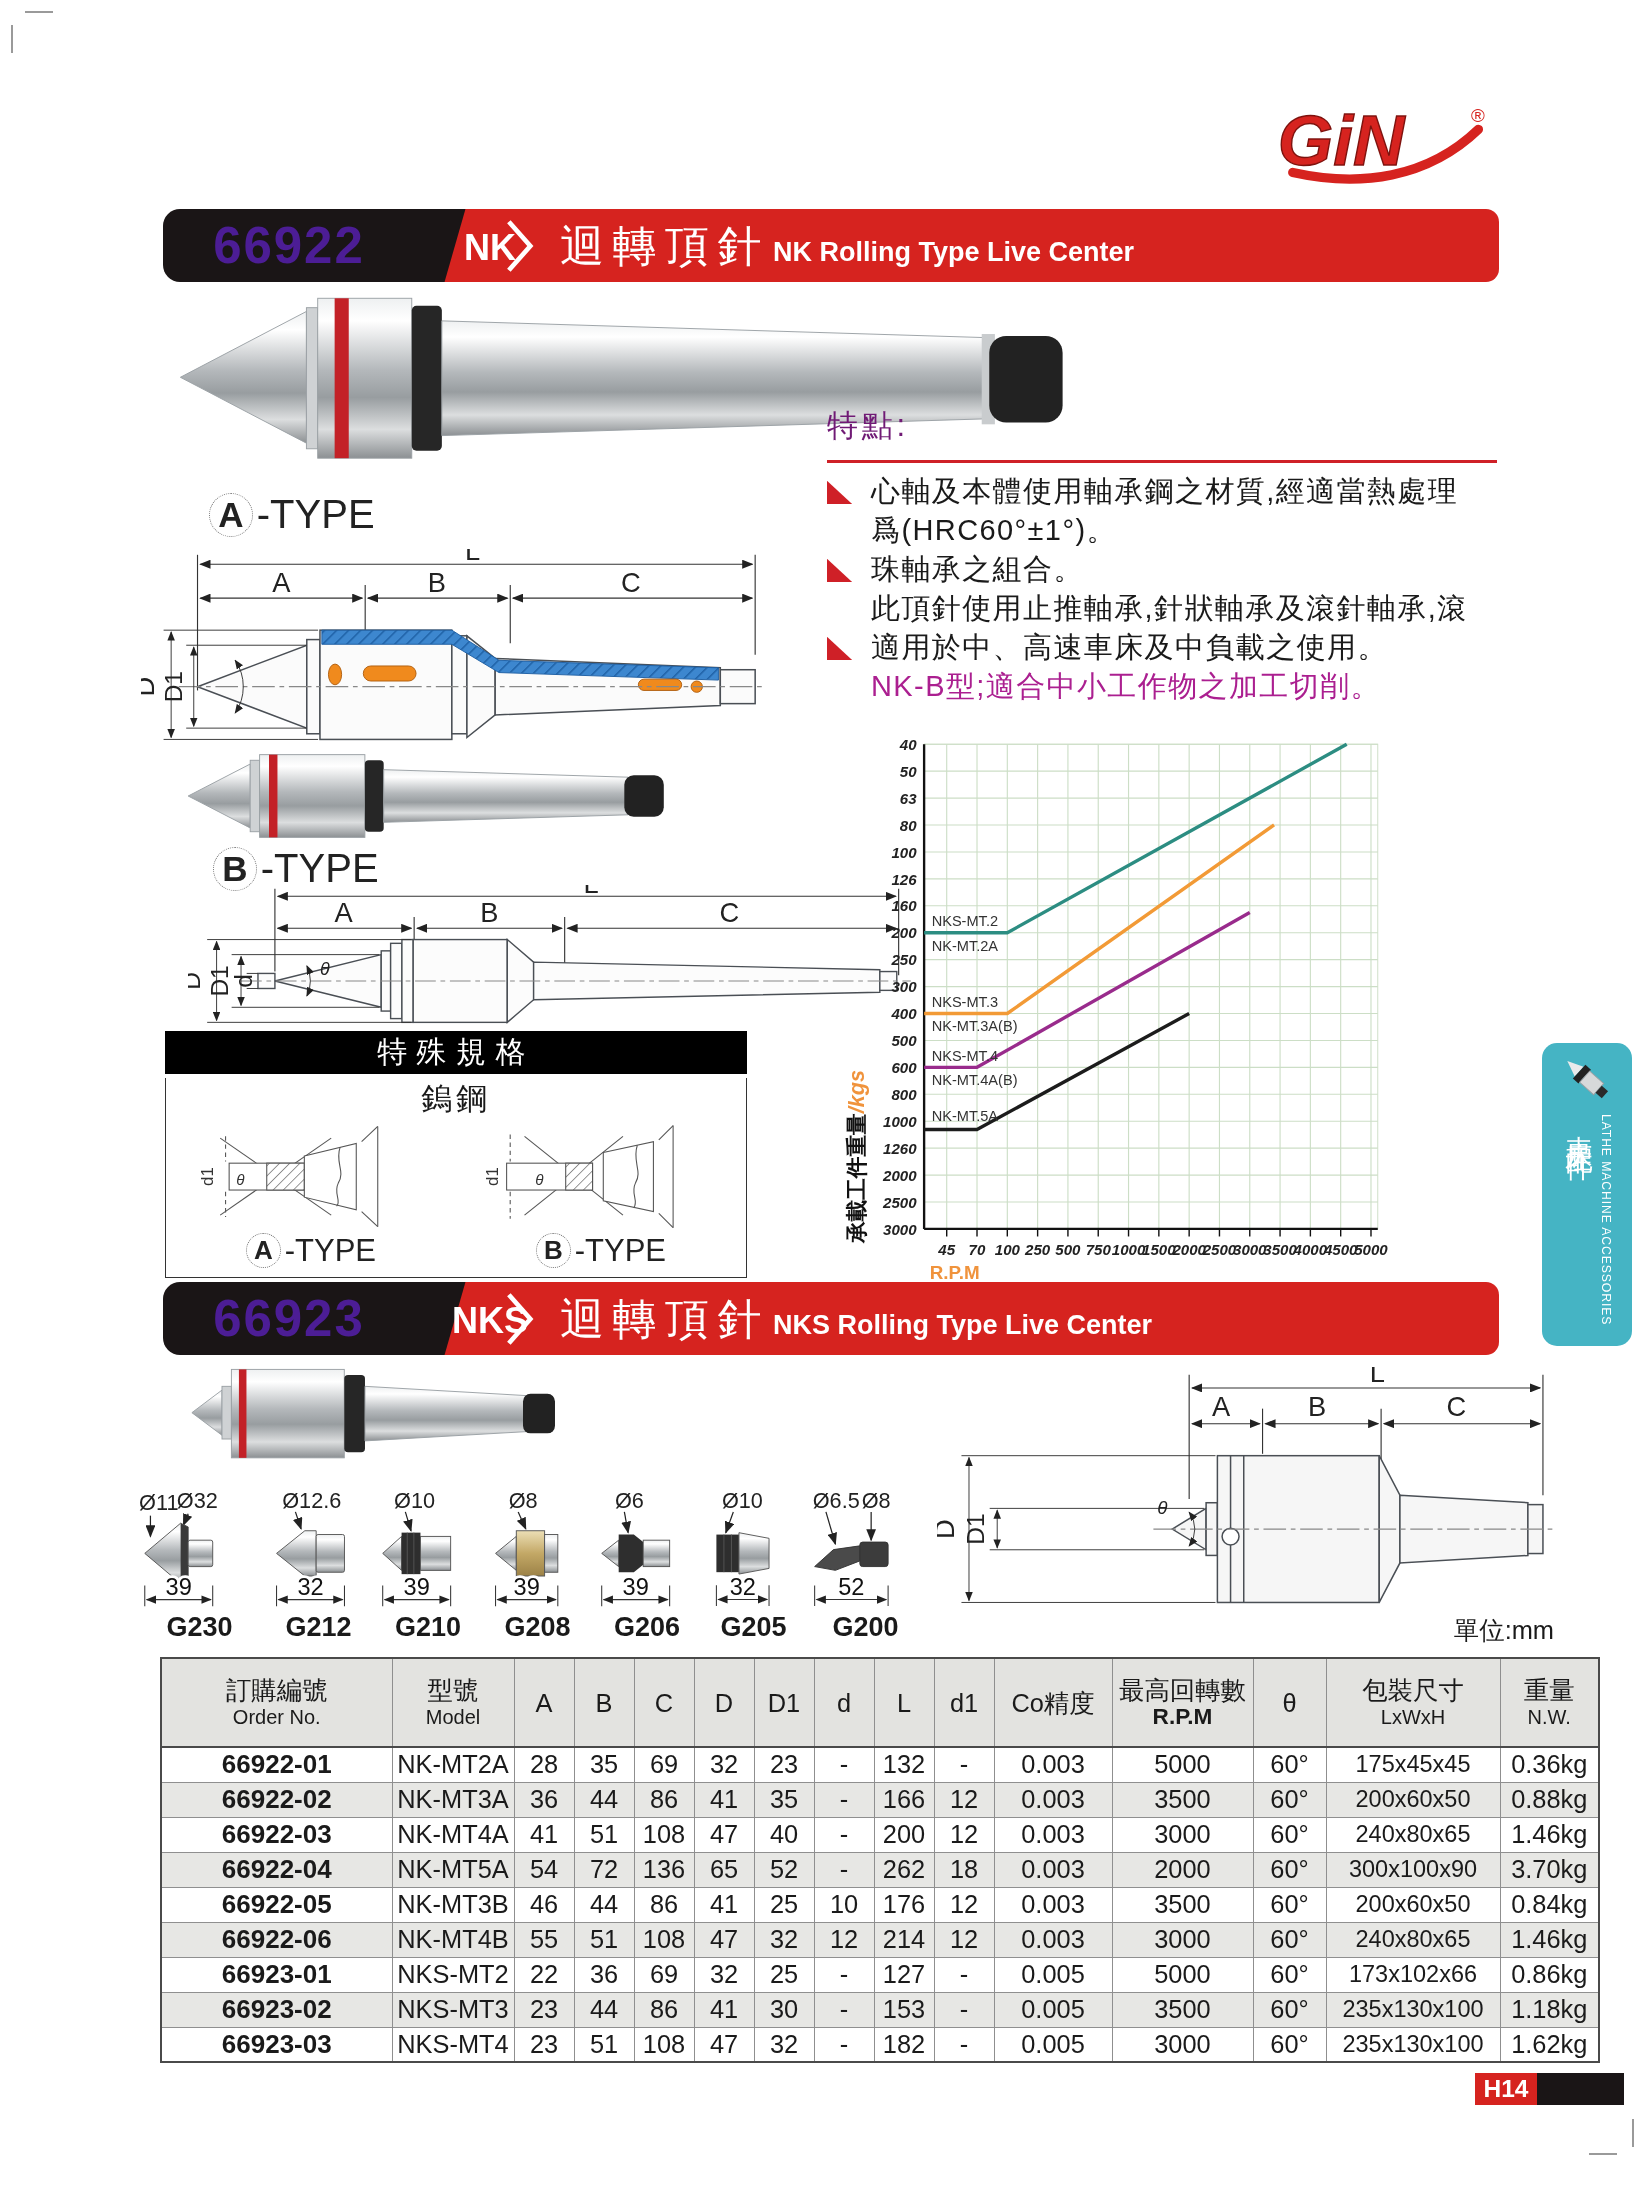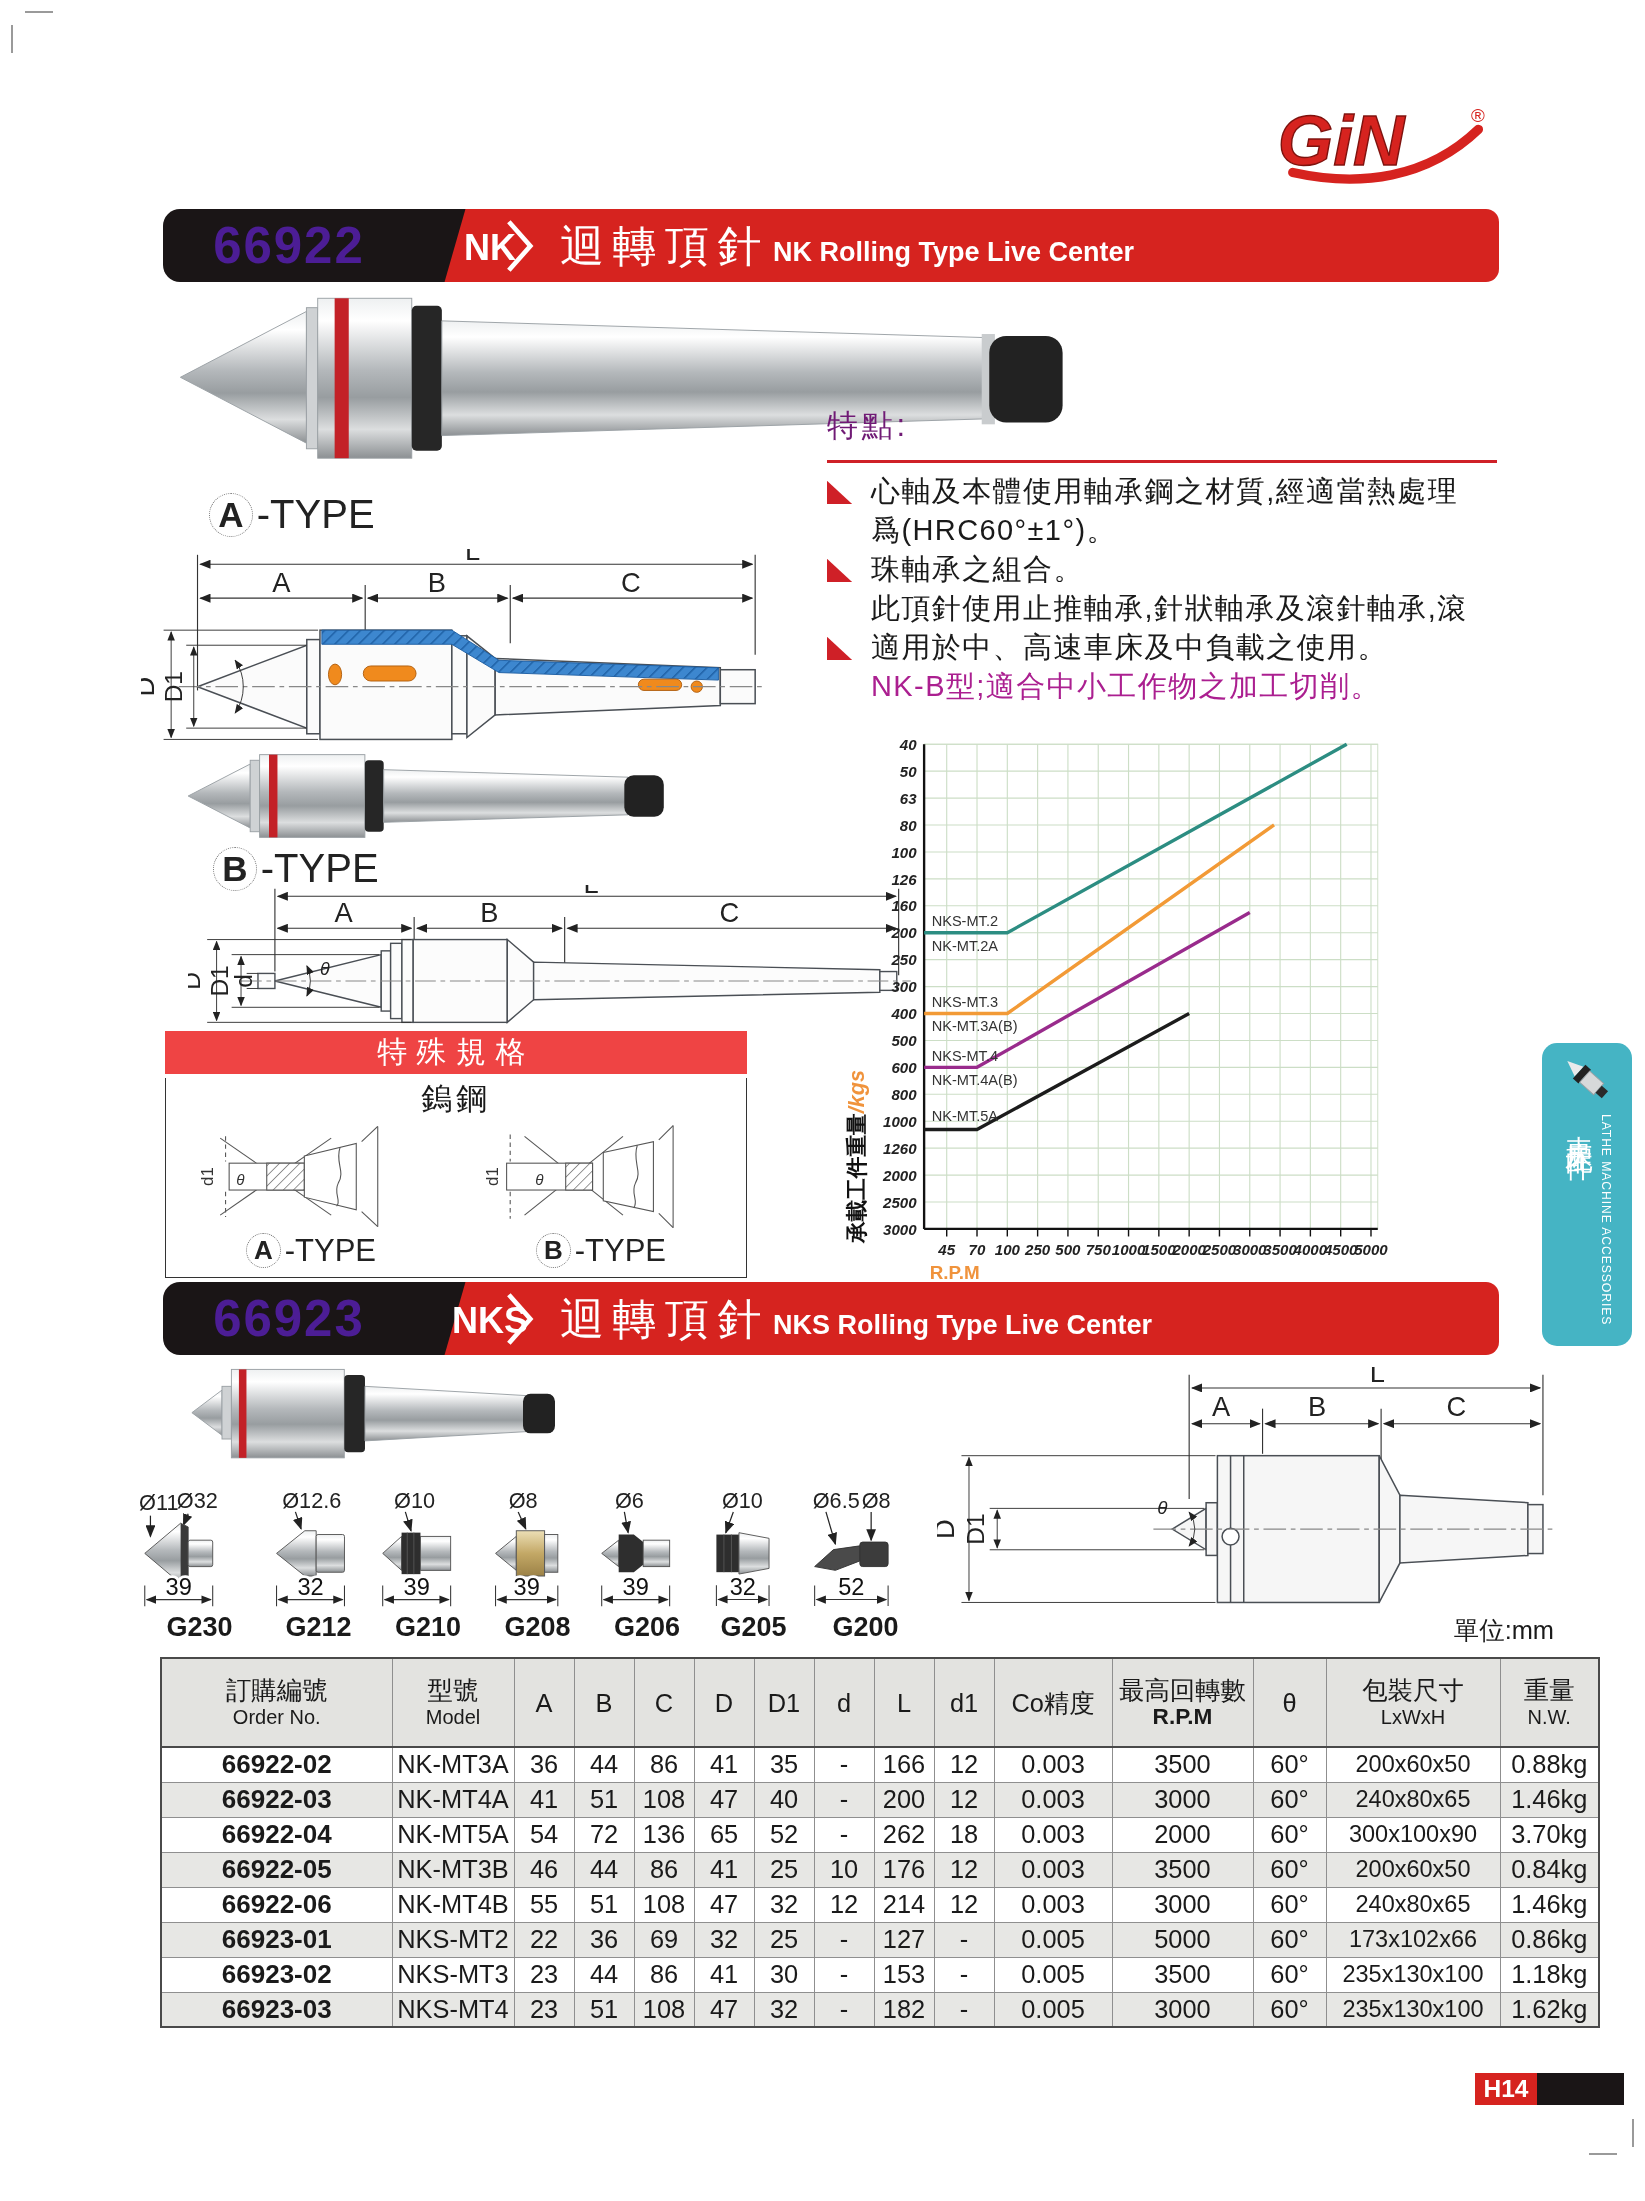--- a/index.html
+++ b/index.html
@@ -32,21 +32,21 @@
   
   #features{position:absolute;left:827px;top:405px;width:670px;}
   #feat-heading{font-size:31px;font-weight:normal;color:#701a75;letter-spacing:3.8px;}
   #feat-rule{height:2.8px;background:#cf2027;margin-top:13px;}
   #feat-list{margin-top:9.4px;}
   .feat-item{position:relative;padding-left:44px;font-size:29px;line-height:39px;letter-spacing:1.4px;}
   .tri{position:absolute;left:0;top:8.5px;width:25.4px;height:23.5px;background:#cf2027;
        clip-path:polygon(0 0,100% 100%,0 100%);}
   
   #specialbox{position:absolute;left:165px;top:1031px;width:582px;}
-  #sb-head{height:43px;background:#ef4444;color:#fff;font-size:30px;letter-spacing:9.4px;
+  #sb-head{height:43px;background:#000000;color:#fff;font-size:30px;letter-spacing:9.4px;
            display:flex;align-items:center;justify-content:center;}
   #sb-body{border:1.9px solid #333;border-top:none;height:200px;background:#fff;}
   #sb-mat{text-align:center;font-size:31px;letter-spacing:3.8px;margin-top:3.8px;}
   #sb-figs{display:flex;justify-content:space-around;margin-top:1.9px;}
   .sb-fig{display:flex;flex-direction:column;align-items:center;}
   
   #tips{position:absolute;left:139px;top:1465px;display:flex;gap:8.5px;margin-top:28px;}
   .tip{display:flex;flex-direction:column;align-items:center;}
   .tip-code{font-size:27px;font-weight:bold;margin-top:1.9px;}
   
@@ -674,20 +674,37 @@
               <div class="th-en">LxWxH</div>
             </th>
             <th>
               <div class="th-zh">重量</div>
               <div class="th-en">N.W.</div>
             </th>
           </tr>
         </thead>
         <tbody>
           <tr>
+            <td class="ord">66922-01</td>
+            <td>NK-MT2A</td>
+            <td>28</td>
+            <td>35</td>
+            <td>69</td>
+            <td>32</td>
+            <td>23</td>
+            <td>-</td>
+            <td>132</td>
+            <td>-</td>
+            <td>0.003</td>
+            <td>5000</td>
+            <td>60°</td>
+            <td class="pack">175x45x45</td>
+            <td>0.36kg</td>
+          </tr>
+          <tr>
             <td class="ord">66922-02</td>
             <td>NK-MT3A</td>
             <td>36</td>
             <td>44</td>
             <td>86</td>
             <td>41</td>
             <td>35</td>
             <td>-</td>
             <td>166</td>
             <td>12</td>

